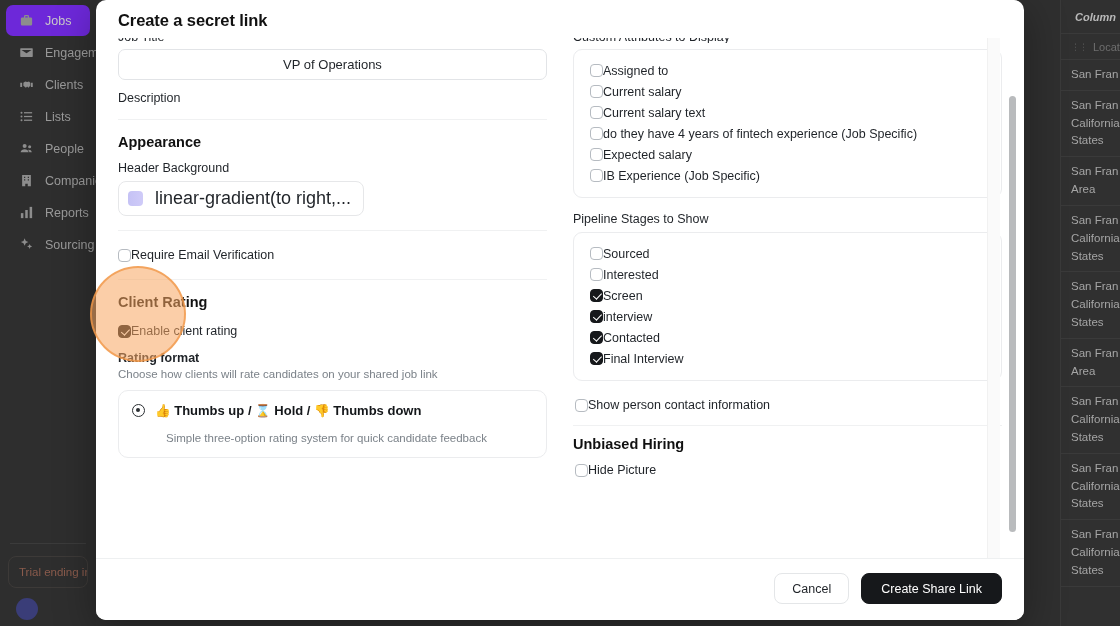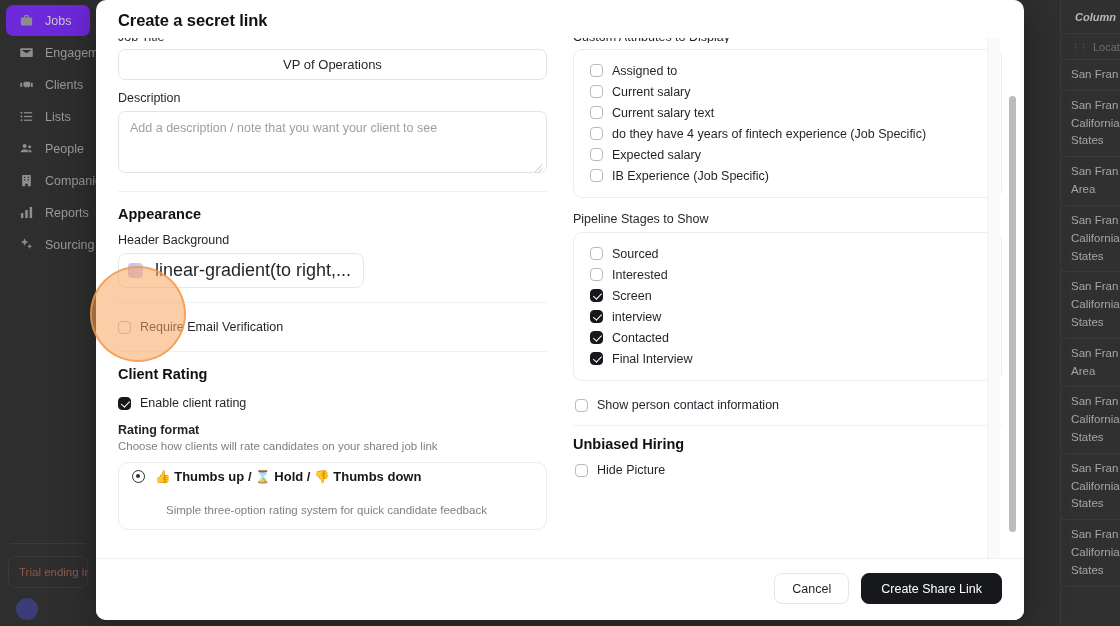--- a/index.html
+++ b/index.html
@@ -104,53 +104,53 @@
     border: 1px solid #e6e7e9; border-radius: 8px; background: #fff;
     padding: 6px 12px 6px 9px; cursor: pointer;
   }
   .swatch {
     width: 15px; height: 15px; border-radius: 4px;
     background: linear-gradient(to right, #c5c2f5, #cfcbf8);
   }
   .swatch-text { font-size: 18px; color: #1f2328; white-space: nowrap; }
 
   
-  .cbrow { display: flex; align-items: center; gap: 9px; padding: 3px 0; }
+  .cbrow { display: flex; align-items: center; padding: 3px 0; }
   .cb {
     width: 13px; height: 13px; flex: 0 0 13px; border: 1.4px solid #b6bbc1;
     border-radius: 4px; background: #fff; position: relative; cursor: pointer;
   }
   .cb.checked { background: #16181b; border-color: #16181b; }
   .cb.checked::after {
     content: ""; position: absolute; left: 3.8px; top: 1.1px;
     width: 3.5px; height: 7px; border: solid #fff; border-width: 0 1.7px 1.7px 0;
     transform: rotate(43deg);
   }
   .cb-label { font-size: 12.5px; color: #1f2328; white-space: nowrap; }
 
   .panel {
     border: 1px solid #ebecee; border-radius: 9px; padding: 10px 12px 11px 12px;
     margin-bottom: 14px;
   }
   .panel .cbrow { padding: 3.5px 0 3.5px 4px; }
 
   .radio-card {
-    border: 1px solid #ebecee; border-radius: 10px; padding: 6px 13px 13px;
+    border: 1px solid #ebecee; border-radius: 10px; padding: 12px 13px 13px;
   }
   .radio-head { display: flex; align-items: center; gap: 10px; }
   .radio {
     width: 13px; height: 13px; flex: 0 0 13px; border: 1.5px solid #2b2f33;
     border-radius: 50%; position: relative; background: #fff; cursor: pointer;
   }
   .radio.sel::after {
     content: ""; position: absolute; left: 3px; top: 3px;
     width: 4px; height: 4px; border-radius: 50%; background: #2b2f33;
   }
   .radio-text { font-size: 13px; font-weight: bold; color: #14171a; white-space: nowrap; }
-  .radio-sub { font-size: 11.5px; color: #7b8289; margin: 20px 0 0 34px; }
+  .radio-sub { font-size: 11.5px; color: #7b8289; margin: 14px 0 0 34px; }
   .hint { font-size: 11.5px; color: #7b8289; margin: 3px 0 10px 0; }
   .sub-label { font-size: 12.5px; font-weight: bold; color: #1f2328; margin-left: 0; }
 
   
   .vscroll {
     position: absolute; right: -14px; top: 58px; width: 7px; height: 436px;
     background: transparent;
   }
   .vscroll i { display: block; width: 7px; height: 100%; border-radius: 4px; background: #b9bbbd; }
   .scroll-track {
@@ -312,26 +312,20 @@
 
     <div class="modal-body">
 
       <div class="col left">
 
         <label class="label clipped">Job Title</label>
         <input class="input" type="text" value="VP of Operations" style="">
 
         <div style="height:11px"></div>
         <label class="label">Description</label>
-        <div style="position:relative">
-          <textarea class="textarea" placeholder="Add a description / note that you want your client to see" style=""></textarea>
-          <svg class="grip-corner" viewBox="0 0 10 10">
-            <path d="M9 1 L1 9 M9 5 L5 9" stroke="#b9bdc2" stroke-width="1" fill="none"></path>
-          </svg>
-        </div>
 
         <div class="hr"></div>
 
         <div class="section-title">Appearance</div>
 
         <label class="label">Header Background</label>
         <div class="swatch-btn">
           <span class="swatch"></span>
           <span class="swatch-text">linear-gradient(to right,...</span>
         </div>

